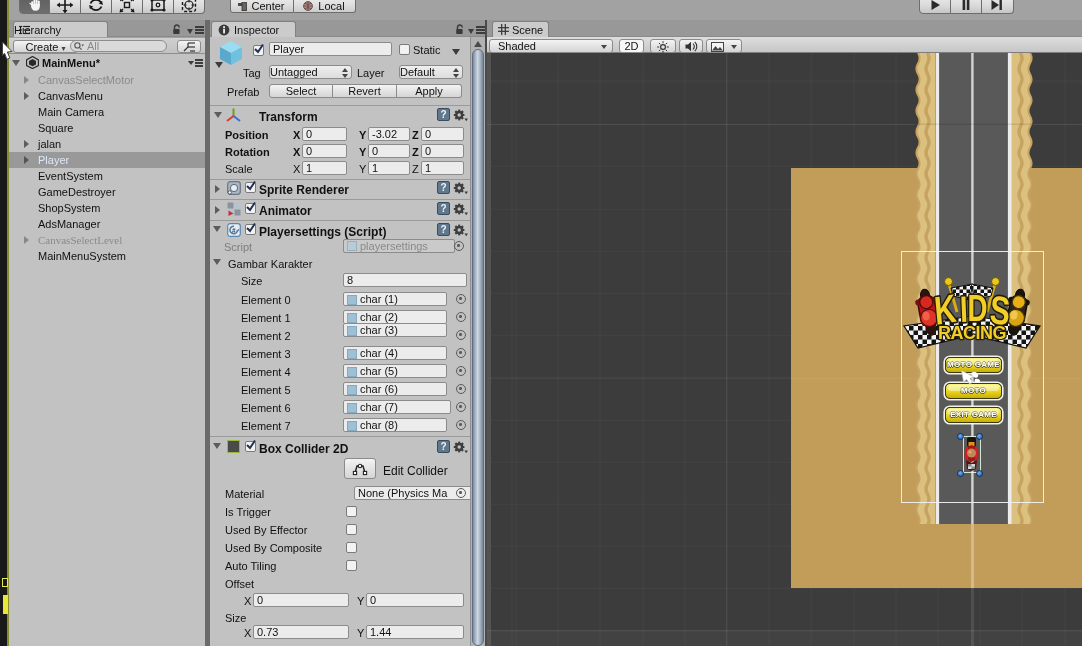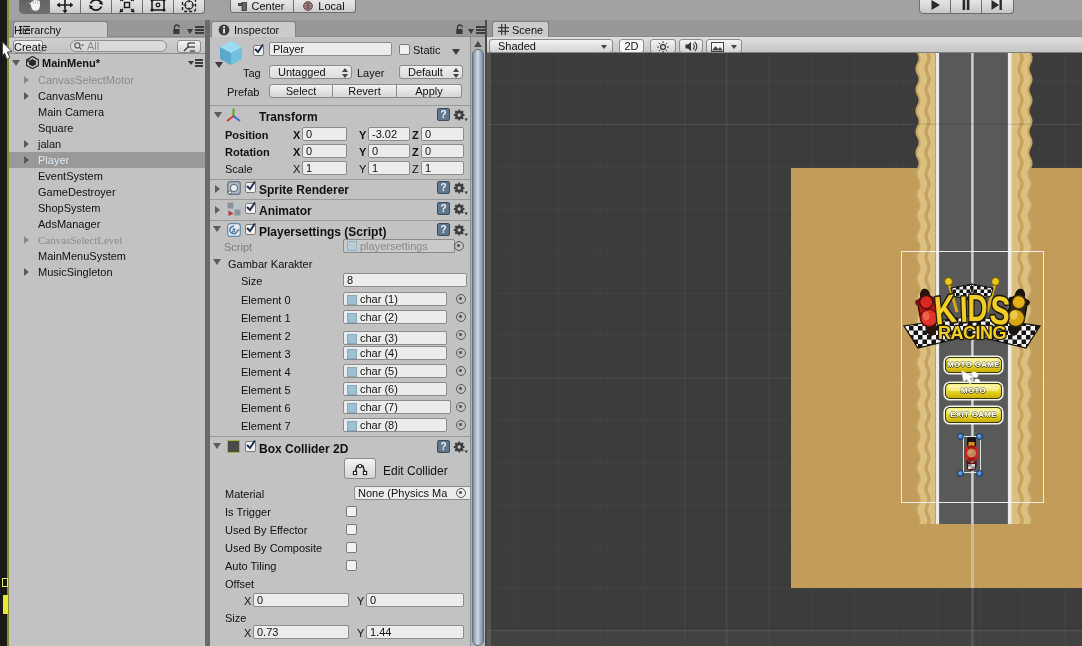--- a/index.html
+++ b/index.html
@@ -35,21 +35,21 @@
 
   
   .fld{position:absolute;height:14px;background:#ececec;border:1px solid #8b8b8b;
     border-radius:2px;font-size:11px;line-height:13px;padding-left:3px;color:#111;
     white-space:nowrap;overflow:hidden;}
   .btn{position:absolute;background:linear-gradient(#f4f4f4,#e2e2e2 55%,#d5d5d5);
     border:1px solid #8b8b8b;border-radius:3px;text-align:center;font-size:11px;
     color:#111;}
   .ddown{position:absolute;height:14px;background:linear-gradient(#eeeeee,#dcdcdc);
     border:1px solid #8b8b8b;border-radius:3px;font-size:11px;line-height:13px;
-    padding-left:8px;color:#111;white-space:nowrap;overflow:hidden;}
+    padding-left:0;color:#111;white-space:nowrap;overflow:hidden;}
   .lbl{position:absolute;font-size:11px;color:#111;white-space:nowrap;}
   .b{font-weight:bold;}
   .grey{color:#7e7e7e;}
   .cb{position:absolute;width:11px;height:11px;background:#f2f2f2;
     border:1px solid #7a7a7a;border-radius:2px;}
   .sep{position:absolute;left:0;width:100%;height:1px;background:#9a9a9a;}
   .tri-r{width:0;height:0;border-left:5px solid #5c5c5c;border-top:4px solid transparent;border-bottom:4px solid transparent;position:absolute;}
   .tri-d{width:0;height:0;border-top:6px solid #5c5c5c;border-left:4.5px solid transparent;border-right:4.5px solid transparent;position:absolute;}
 
   
@@ -218,21 +218,21 @@
   <svg width="10" height="11" viewBox="0 0 10 11" style="position:absolute;left:172px;top:24px;">
     <path d="M2.5 5 V3.4 A2.4 2.4 0 0 1 7.3 3.4" fill="none" stroke="#3a3a3a" stroke-width="1.4"></path>
     <rect x="1.2" y="5" width="6.4" height="5" rx="0.8" fill="#3a3a3a"></rect>
   </svg>
   <div class="abs" style="left:187px;top:29px;width:0;height:0;border-top:5px solid #3c3c3c;border-left:3.5px solid transparent;border-right:3.5px solid transparent;"></div>
   <div class="abs" style="left:195px;top:26px;width:9px;height:2px;background:#3c3c3c;box-shadow:0 3px 0 #3c3c3c,0 6px 0 #3c3c3c;"></div>
 
   <div class="panelbody" style="left:9px;top:38px;width:196px;height:608px;">
 
     <div class="abs" style="left:0;top:0;width:196px;height:16px;background:linear-gradient(#d0d0d0,#c2c2c2);border-bottom:1px solid #8e8e8e;"></div>
-    <div class="btn" style="left:4px;top:1.5px;width:30px;height:13px;line-height:12px;">Create <span style="font-size:8px;color:#444;">▾</span></div>
+    <div class="btn" style="left:4px;top:1.5px;width:65px;height:13px;line-height:12px;">Create <span style="font-size:8px;color:#444;">▾</span></div>
     <div class="abs" style="left:61px;top:2px;width:97px;height:12px;background:#dadada;border:1px solid #8e8e8e;border-radius:7px;">
       <svg width="10" height="9" viewBox="0 0 10 9" style="position:absolute;left:3px;top:1px;">
         <circle cx="3.4" cy="3.4" r="2.6" fill="none" stroke="#555" stroke-width="1.1"></circle>
         <line x1="5.3" y1="5.3" x2="7.6" y2="7.6" stroke="#555" stroke-width="1.1"></line>
         <path d="M7.4 2.4 L10 2.4 L8.7 4.4 Z" fill="#555"></path>
       </svg>
       <span style="position:absolute;left:16px;top:-1px;color:#8a8a8a;line-height:13px;">All</span>
     </div>
     <div class="btn" style="left:168px;top:1.5px;width:24px;height:13px;">
       <svg width="13" height="10" viewBox="0 0 13 10" style="margin-top:1px;">
@@ -289,24 +289,20 @@
       </div>
     <div class="hrow" style="top:178px;">
         <span style="position:absolute;left:29px;">AdsManager</span>
       </div>
     <div class="hrow" style="top:194px;color:#8b8b8b;">
         <div class="tri-r" style="left:15px;top:4px;border-left-color:#888;"></div>
         <span style="position:absolute;left:29px;font-family:Liberation Serif, serif;">CanvasSelectLevel</span>
       </div>
     <div class="hrow" style="top:210px;">
         <span style="position:absolute;left:29px;">MainMenuSystem</span>
-      </div>
-    <div class="hrow" style="top:226px;">
-        <div class="tri-r" style="left:15px;top:4px;"></div>
-        <span style="position:absolute;left:29px;">MusicSingleton</span>
       </div>
   </div>
 
   <svg width="14" height="21" viewBox="0 0 14 21" style="position:absolute;left:1px;top:42px;z-index:60;">
     <path d="M1.5 0 L11 9.5 L6.3 10 L8.9 16 L5.9 17.3 L3.5 11.2 L1.5 13.4 Z" fill="#fff" stroke="#444" stroke-width="1"></path>
   </svg>
 
   <div class="abs" style="left:205px;top:20px;width:5px;height:626px;background:#6a6a6a;"></div>
 
   <div class="tabbar" style="left:210px;top:20px;width:277px;"></div>
@@ -499,21 +495,21 @@
     <div class="lbl" style="left:31px;top:238px;">Size</div>
     <div class="fld" style="left:133px;top:236px;width:124px;">8</div>
 
     <div class="lbl" style="left:31px;top:257px;">Element 0</div>
       <div class="fld elem" style="left:133px;top:255px;width:104px;"><span class="ei"></span>char (1)</div>
       <div class="pick" style="left:246px;top:257px;"></div>
     <div class="lbl" style="left:31px;top:275px;">Element 1</div>
       <div class="fld elem" style="left:133px;top:273px;width:104px;"><span class="ei"></span>char (2)</div>
       <div class="pick" style="left:246px;top:275px;"></div>
     <div class="lbl" style="left:31px;top:293px;">Element 2</div>
-      <div class="fld elem" style="left:133px;top:294px;width:104px;"><span class="ei"></span>char (3)</div>
+      <div class="fld elem" style="left:133px;top:286px;width:104px;"><span class="ei"></span>char (3)</div>
       <div class="pick" style="left:246px;top:293px;"></div>
     <div class="lbl" style="left:31px;top:311px;">Element 3</div>
       <div class="fld elem" style="left:133px;top:309px;width:104px;"><span class="ei"></span>char (4)</div>
       <div class="pick" style="left:246px;top:311px;"></div>
     <div class="lbl" style="left:31px;top:329px;">Element 4</div>
       <div class="fld elem" style="left:133px;top:327px;width:104px;"><span class="ei"></span>char (5)</div>
       <div class="pick" style="left:246px;top:329px;"></div>
     <div class="lbl" style="left:31px;top:347px;">Element 5</div>
       <div class="fld elem" style="left:133px;top:345px;width:104px;"><span class="ei"></span>char (6)</div>
       <div class="pick" style="left:246px;top:347px;"></div>

